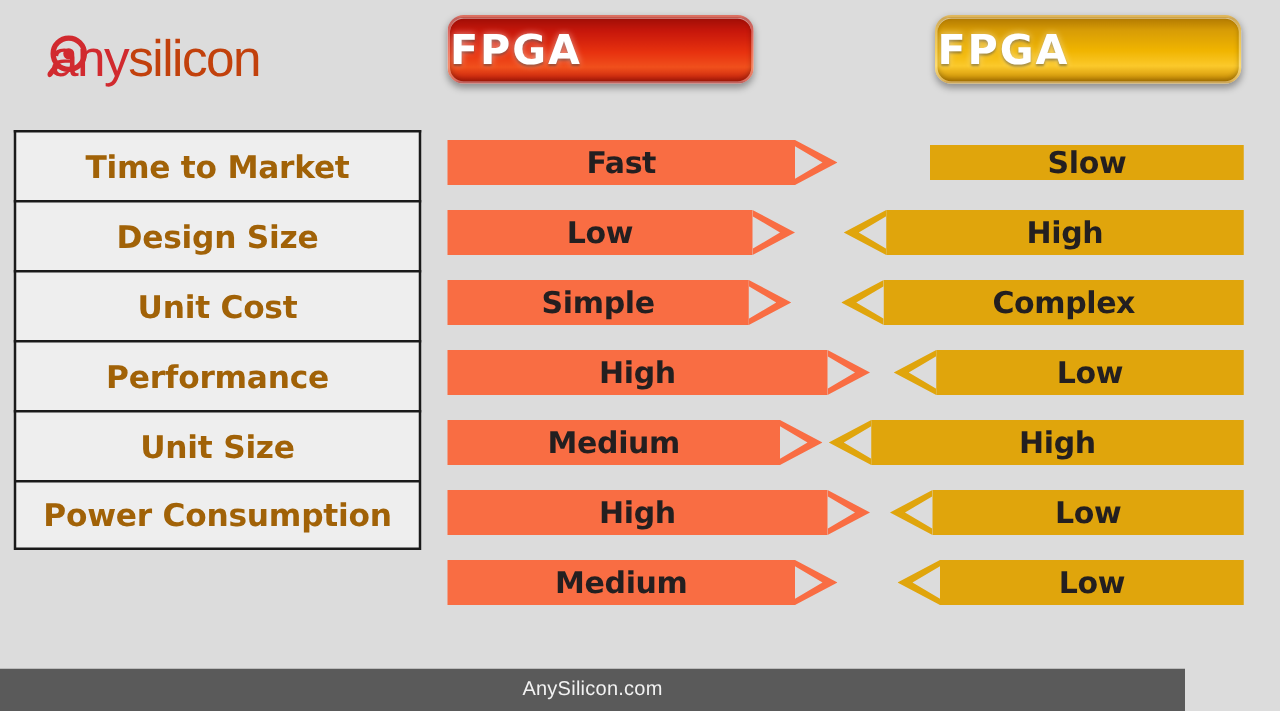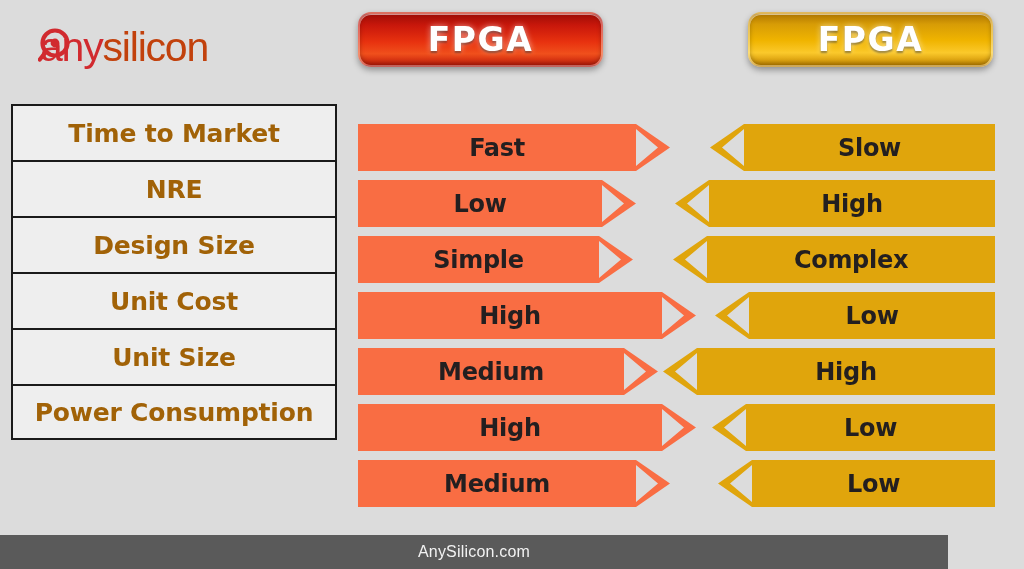--- a/index.html
+++ b/index.html
@@ -38,21 +38,21 @@
   }
   #logo-any  { color:#d12a2f;margin-top:44px; }
   #logo-sili { color:#c2410c; }
 
   
   .pill {
     position:absolute;
     top:12px;
     height:55px;
     border-radius:13px;
-    display:flex; align-items:center; justify-content:center;
+    display:flex; align-items:center; 
     color:#fff;
     font-size:33px;
     font-weight:bold;
     letter-spacing:1.5px;
     font-family:"DejaVu Sans", sans-serif;
     text-shadow:0 0 6px rgba(255,255,255,.55), 0 2px 2px rgba(0,0,0,.45);
     box-shadow:0 3px 6px rgba(0,0,0,.35),
                inset 0 1px 0 rgba(255,255,255,.55),
                inset 0 -2px 4px rgba(0,0,0,.25);
     border:2px solid rgba(255,255,255,.35);
@@ -93,22 +93,22 @@
     width:1024px;
   }
   .arrow-row {
     position:relative;
     height:56px;
   }
 
   
   .arrow {
     position:absolute;
-    top:20px;
-    height:47px;
+    top:8px;
+    height:36px;
     display:flex;
     align-items:stretch;
   }
   .arrow .body {
     flex:1 1 auto;
     display:flex;
     align-items:center;
     justify-content:center;
     color:#231f20;
     font-size:24px;
@@ -182,34 +182,34 @@
 
   <div class="pill" id="pill-fpga">
     <span>FPGA</span>
   </div>
   <div class="pill" id="pill-asic">
     <span>FPGA</span>
   </div>
 
   <div id="label-col">
       <div class="label-cell">Time to Market</div>
-      <div class="label-cell">NRE</div>
       <div class="label-cell">Design Size</div>
       <div class="label-cell">Unit Cost</div>
+      <div class="label-cell">Performance</div>
       <div class="label-cell">Unit Size</div>
       <div class="label-cell">Power Consumption</div>
     </div>
 
   <div id="rows">
       <div class="arrow-row">
         <div class="arrow fpga" style="left: 358px; width: 312px;">
           <div class="body">Fast</div>
           <div class="head"></div>
         </div>
-        <div class="arrow asic" style="left: 710px; width: 285px;">
+        <div class="arrow asic" style="left: 710px; width: 285px; align-items: center;">
           <div class="body">Slow</div>
           <div class="head"></div>
         </div>
       </div>
       <div class="arrow-row">
         <div class="arrow fpga" style="left: 358px; width: 278px;">
           <div class="body">Low</div>
           <div class="head"></div>
         </div>
         <div class="arrow asic" style="left: 675px; width: 320px;">

